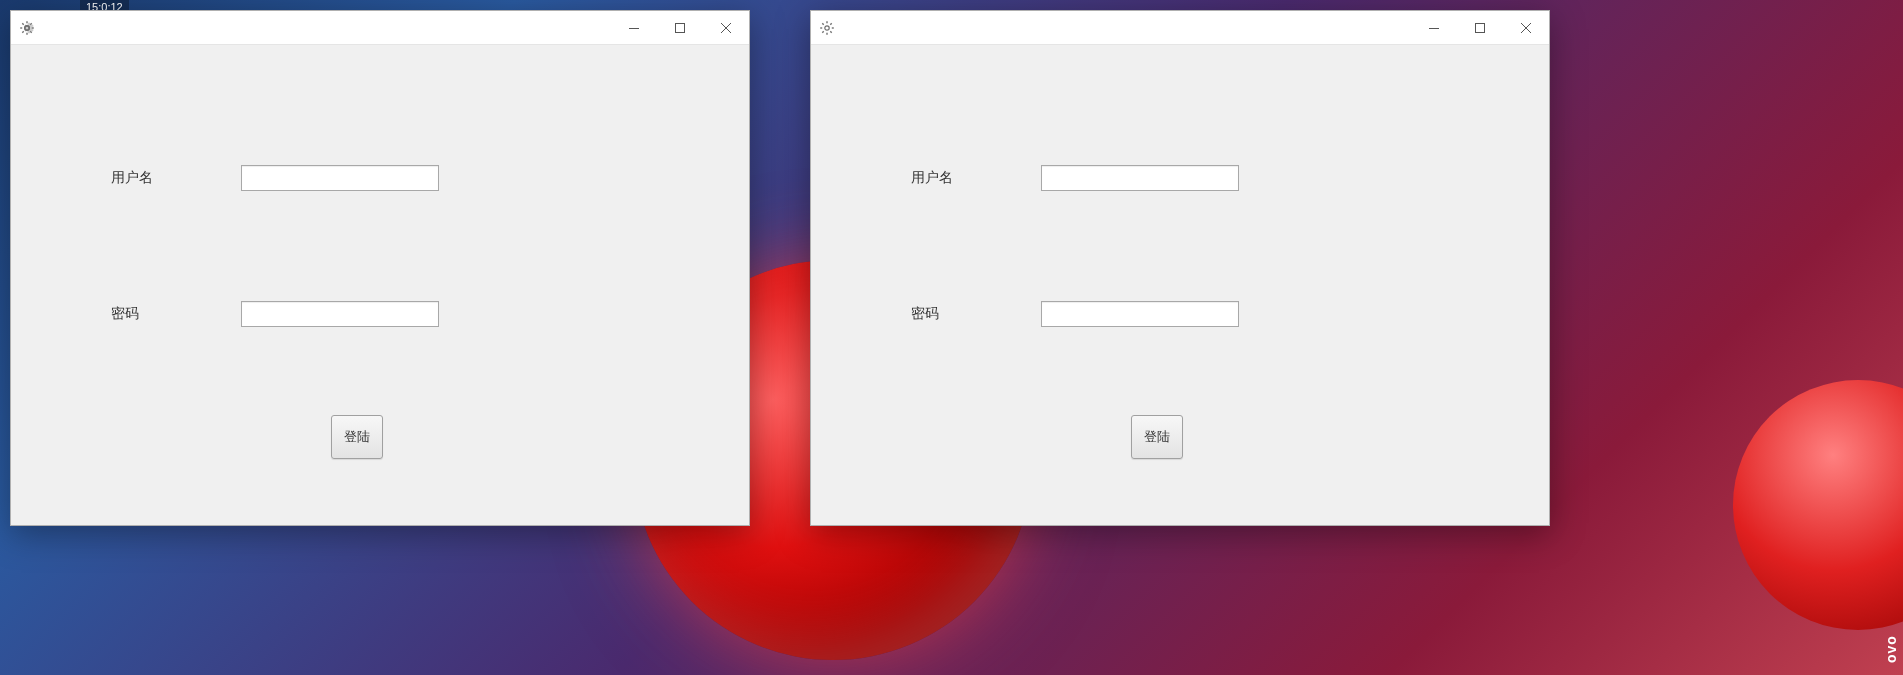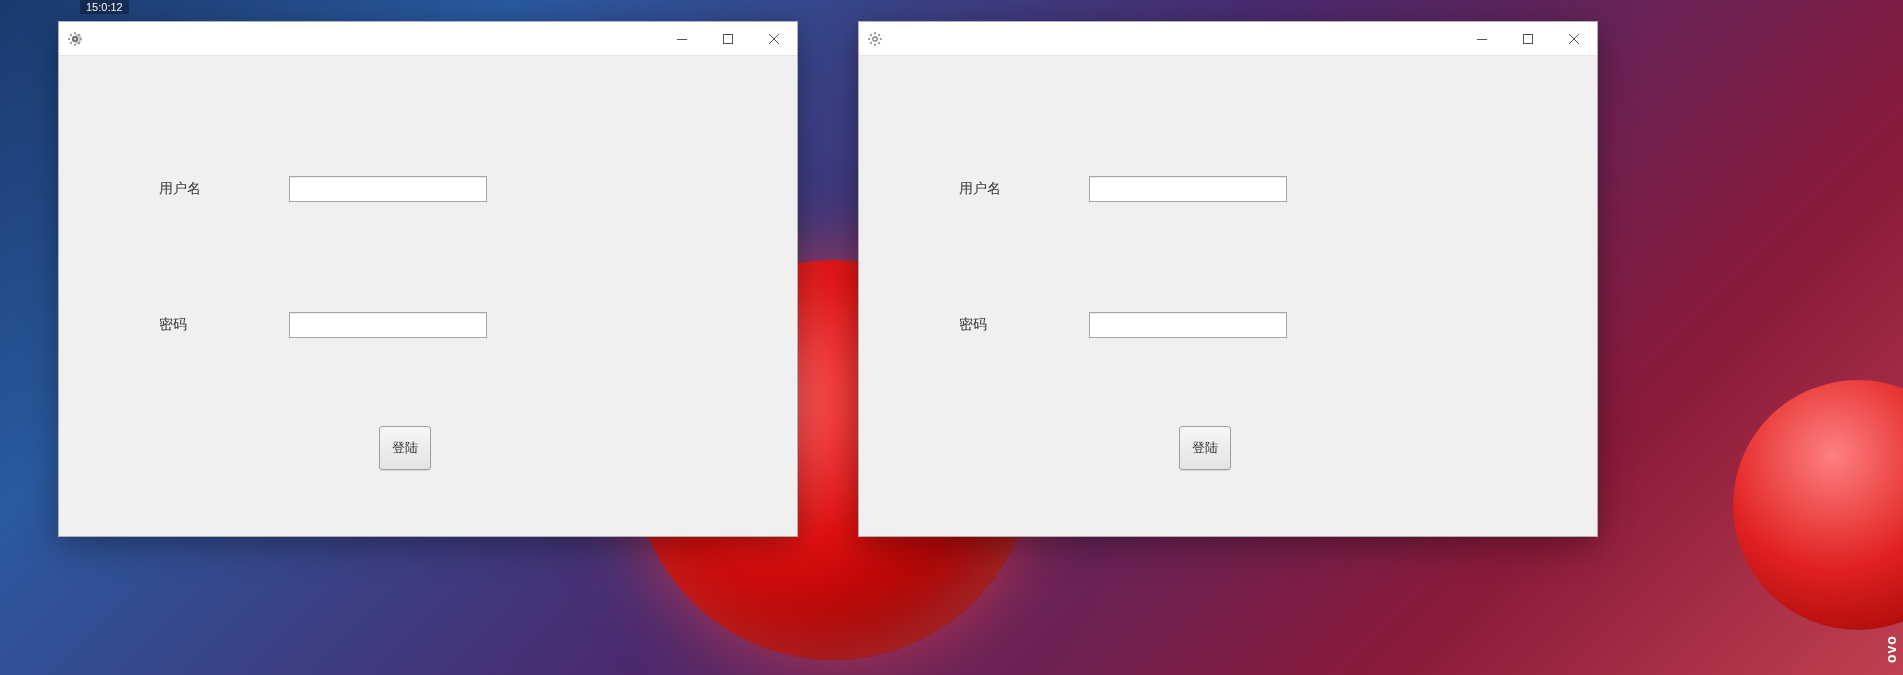--- a/index.html
+++ b/index.html
@@ -50,23 +50,22 @@
       line-height: 14px;
       text-align: center;
     }
     .window {
       position: absolute;
       width: 740px;
       height: 516px;
       background: #f0f0f0;
       border: 1px solid #b0b0b0;
       box-shadow: 0 8px 32px rgba(0,0,0,0.35);
-      top: 21px;
+      top: 10px;
       z-index: 1;
-      margin-left: 48px;
     }
     .window.w1 { left: 10px; }
     .window.w2 { left: 810px; }
     .titlebar {
       height: 34px;
       background: #fff;
       display: flex;
       align-items: center;
       justify-content: space-between;
       border-bottom: 1px solid #e5e5e5;

